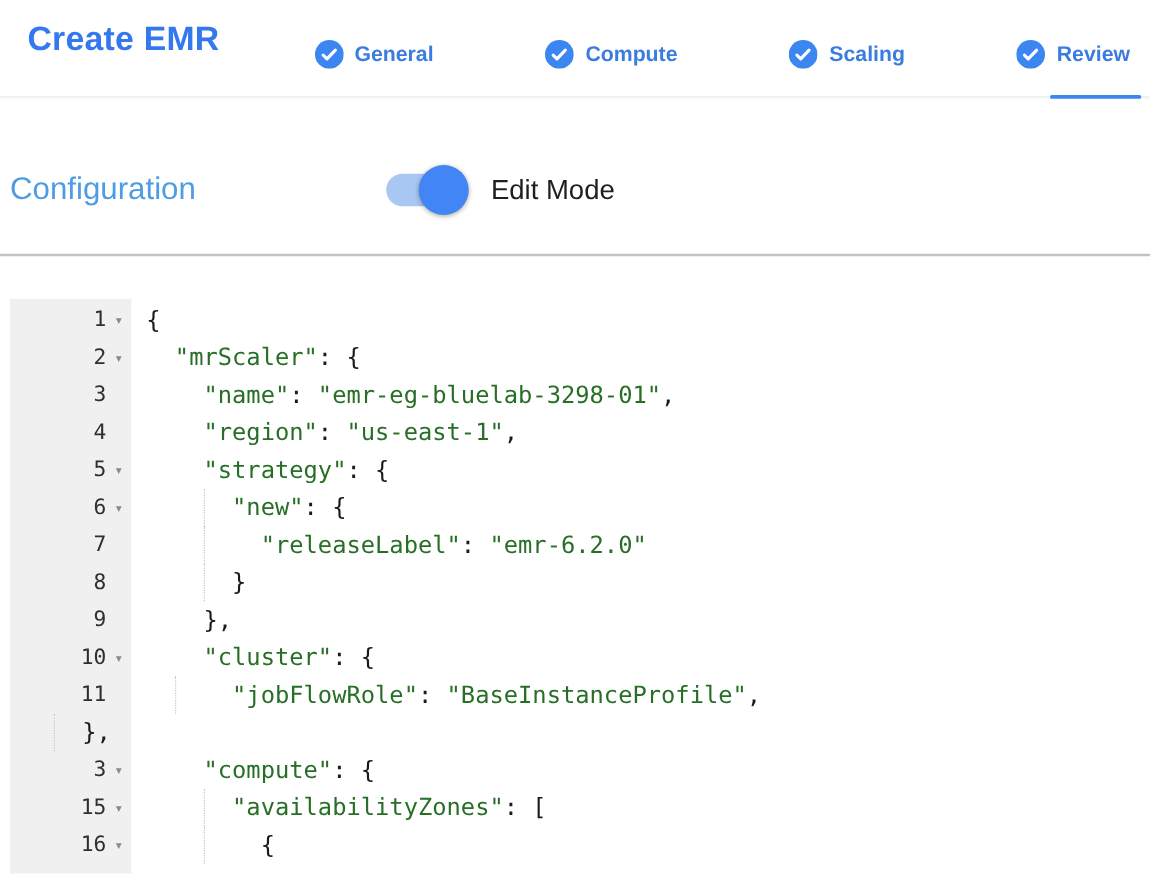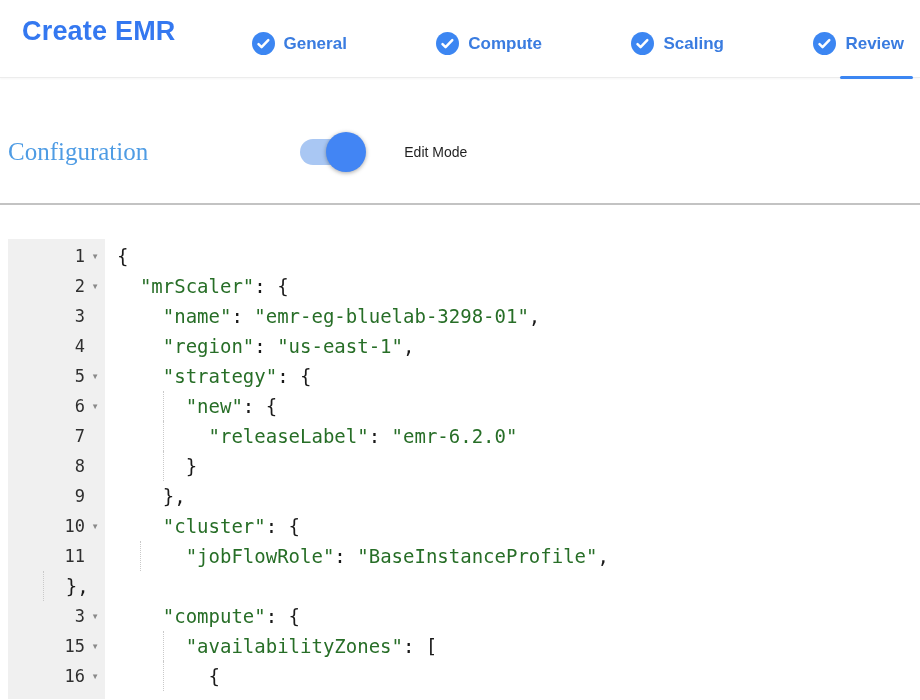--- a/index.html
+++ b/index.html
@@ -35,34 +35,34 @@
     content:"";position:absolute;height:3px;border-radius:2px;
     background:var(--accent);bottom:-24px;left:27px;right:-9px;
   }
 
   
   .config-bar{
     height:127px;display:flex;align-items:center;
     padding:22px 0 0 8px;
     border-bottom:2px solid #c3c3c3;
   }
-  .config-heading{font-size:25px;font-weight:400;color:var(--heading-blue);font-family:Liberation Serif, serif;}
+  .config-heading{font-size:25px;font-weight:400;color:var(--heading-blue);}
   .switch{position:relative;width:66px;height:42px;margin-left:152px;cursor:pointer;flex:0 0 66px;}
   .switch .track{
     position:absolute;left:0;top:8px;width:58px;height:26px;border-radius:13px;
     background:#cfcfcf;
   }
   .switch .knob{
     position:absolute;left:2px;top:1px;width:40px;height:40px;border-radius:50%;
     background:#fafafa;box-shadow:0 1px 4px rgba(0,0,0,0.35);
     transition:left .15s;
   }
   .switch.on .track{background:var(--track);}
   .switch.on .knob{background:var(--knob);left:26px;}
-  .toggle-label{margin-left:38px;font-size:14px;color:#1f1f1f;}
+  .toggle-label{margin-left:18px;font-size:22px;color:#1f1f1f;}
 
   
   .editor{
     position:relative;margin:34px 0 0 8px;
     height:460px;overflow:hidden;
     font-family:"DejaVu Sans Mono","Liberation Mono",monospace;
   }
   .gutter-bg{position:absolute;left:0;top:0;bottom:0;width:97px;background:var(--gutter-bg);}
   .lines{position:relative;padding-top:2px;}
   .line{display:flex;height:30px;line-height:30px;}

